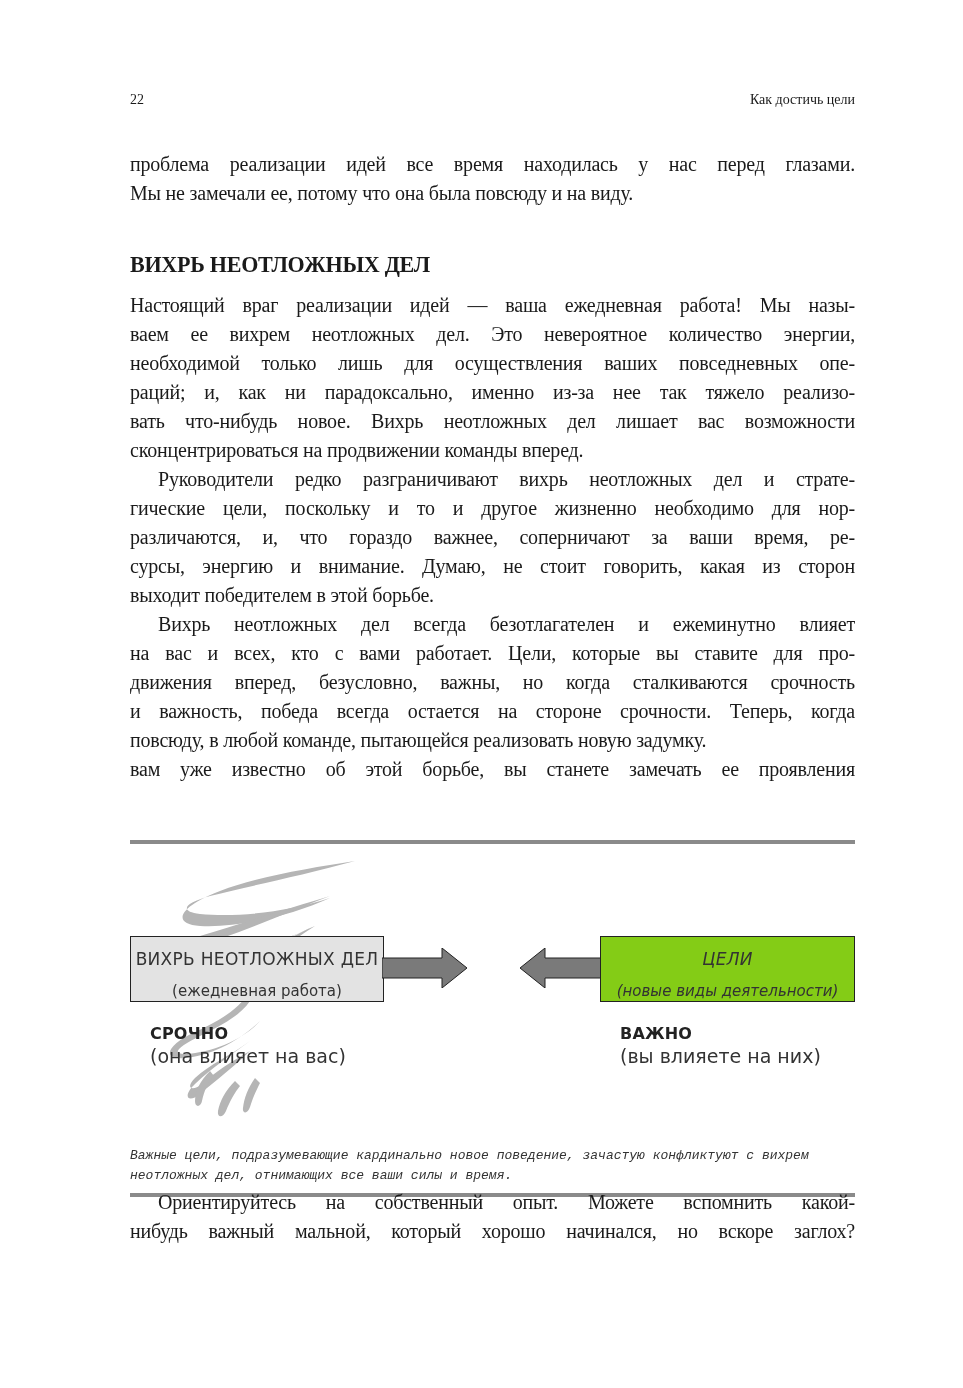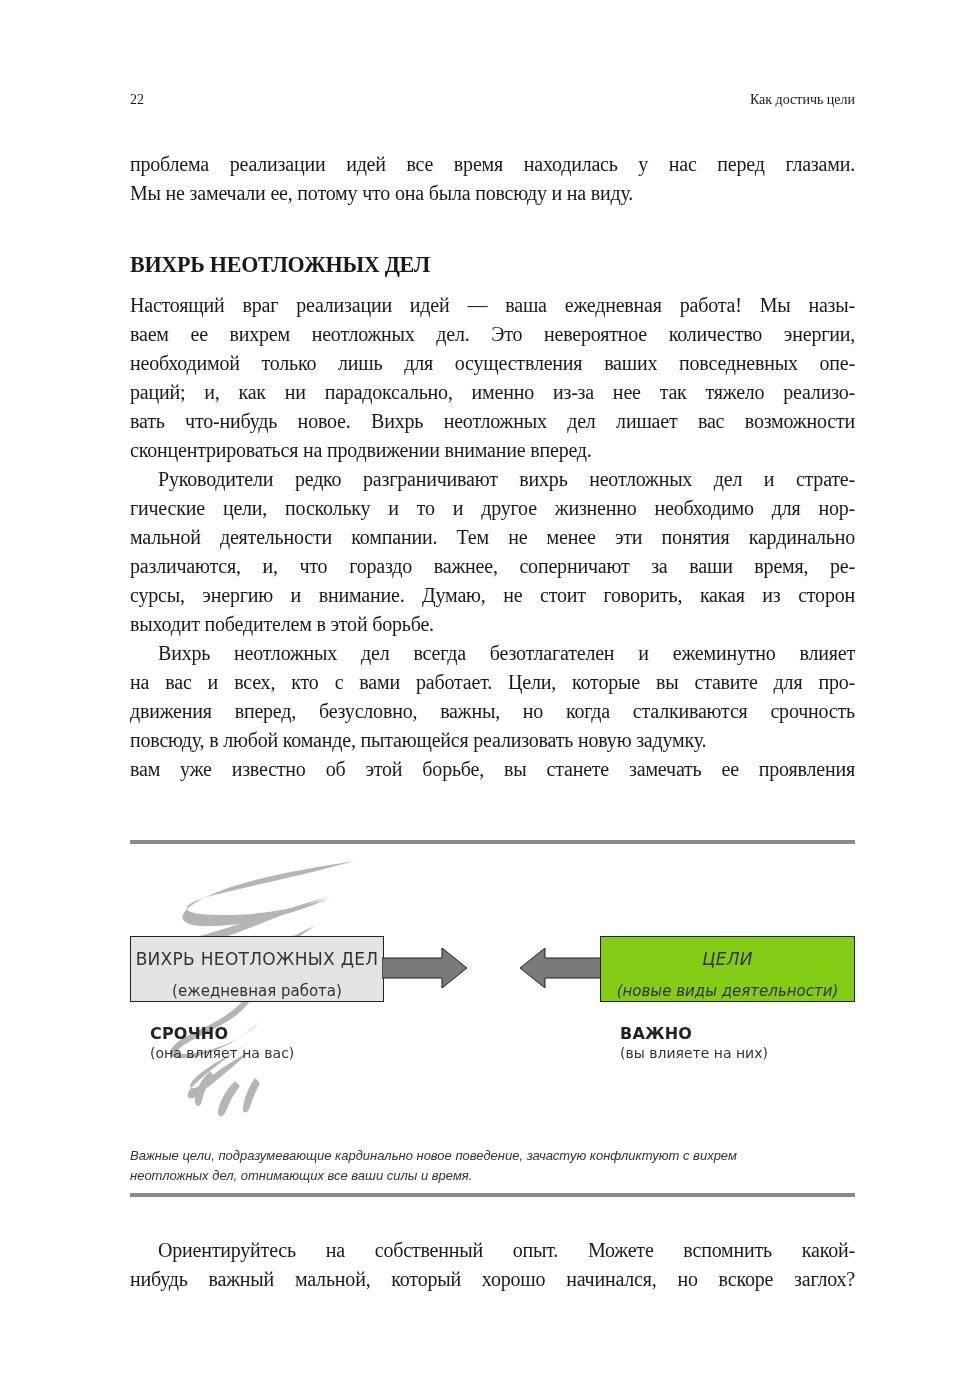--- a/index.html
+++ b/index.html
@@ -25,25 +25,25 @@
     .box .title { font-size: 17px; letter-spacing: 0.3px; margin-top: 12px; }
     .box .sub { font-size: 15px; margin-top: 13px; }
     .box-left { left: 0; top: 90px; width: 252px; height: 64px; background: #e3e3e3; }
     .box-right { left: 470px; top: 90px; width: 253px; height: 64px; background: #84cc16; font-style: italic; }
     .arrow { position: absolute; top: 102px; width: 90px; height: 40px; }
     .arrow-right { left: 252px; }
     .arrow-left { left: 385px; }
 
     .label { position: absolute; text-align: left; font-family: "DejaVu Sans", sans-serif; color: #222; }
     .label .main { font-size: 16px; font-weight: bold; letter-spacing: 0.2px; }
-    .label .sub { font-size: 14px; color: #333; margin-top: 2px; }
+    .label .sub { font-size: 19px; color: #333; margin-top: 2px; }
     .label-left { left: 20px; top: 178px; width: 220px; }
     .label-right { left: 490px; top: 178px; width: 220px; }
 
-    .caption { position: absolute; left: 130px; top: 1146px; width: 725px; font-family: Liberation Sans, sans-serif; font-style: italic; font-size: 13px; line-height: 20px; color: #333; }
+    .caption { position: absolute; left: 130px; top: 1146px; width: 725px; font-family: Liberation Mono, monospace; font-style: italic; font-size: 13px; line-height: 20px; color: #333; }
   </style>
 </head>
 <body>
 
 <div>
 
   <div class="running-head serif">
     <span class="page-num">22</span>
     <span class="book-title">Как достичь цели</span>
   </div>
@@ -57,34 +57,34 @@
 
   <div class="heading serif">ВИХРЬ НЕОТЛОЖНЫХ ДЕЛ</div>
 
   <div class="text-block serif" style="top:291px;">
     <p>
       <span class="line">Настоящий враг реализации идей — ваша ежедневная работа! Мы назы-</span>
       <span class="line">ваем ее вихрем неотложных дел. Это невероятное количество энергии,</span>
       <span class="line">необходимой только лишь для осуществления ваших повседневных опе-</span>
       <span class="line">раций; и, как ни парадоксально, именно из-за нее так тяжело реализо-</span>
       <span class="line">вать что-нибудь новое. Вихрь неотложных дел лишает вас возможности</span>
-      <span class="line last">сконцентрироваться на продвижении внимание вперед.</span>
+      <span class="line last">сконцентрироваться на продвижении команды вперед.</span>
     </p>
     <p>
       <span class="line" style="padding-left:28px;">Руководители редко разграничивают вихрь неотложных дел и страте-</span>
       <span class="line">гические цели, поскольку и то и другое жизненно необходимо для нор-</span>
-      <span class="line">мальной деятельности компании. Тем не менее эти понятия кардинально</span>
       <span class="line">различаются, и, что гораздо важнее, соперничают за ваши время, ре-</span>
       <span class="line">сурсы, энергию и внимание. Думаю, не стоит говорить, какая из сторон</span>
       <span class="line last">выходит победителем в этой борьбе.</span>
     </p>
     <p>
       <span class="line" style="padding-left:28px;">Вихрь неотложных дел всегда безотлагателен и ежеминутно влияет</span>
       <span class="line">на вас и всех, кто с вами работает. Цели, которые вы ставите для про-</span>
       <span class="line">движения вперед, безусловно, важны, но когда сталкиваются срочность</span>
+      <span class="line">и важность, победа всегда остается на стороне срочности. Теперь, когда</span>
       <span class="line last">повсюду, в любой команде, пытающейся реализовать новую задумку.</span>
       <span class="line">вам уже известно об этой борьбе, вы станете замечать ее проявления</span>
     </p>
   </div>
 
   <div class="rule" style="top:840px;"></div>
 
   <div class="figure">
     <svg class="whirl" viewBox="0 0 220 270">
       <g fill="#b5b5b5">
@@ -127,20 +127,20 @@
     </div>
   </div>
 
   <div class="caption">
     <div>Важные цели, подразумевающие кардинально новое поведение, зачастую конфликтуют с вихрем</div>
     <div>неотложных дел, отнимающих все ваши силы и время.</div>
   </div>
 
   <div class="rule" style="top:1193px;"></div>
 
-  <div class="text-block serif" style="top:1236px;">
+  <div class="text-block serif" style="top:1188px;">
     <p>
       <span class="line" style="padding-left:28px;">Ориентируйтесь на собственный опыт. Можете вспомнить какой-</span>
       <span class="line" style="text-align-last: justify;">нибудь важный мальной, который хорошо начинался, но вскоре заглох?</span>
     </p>
   </div>
 
 </div>
 
 </body></html>

